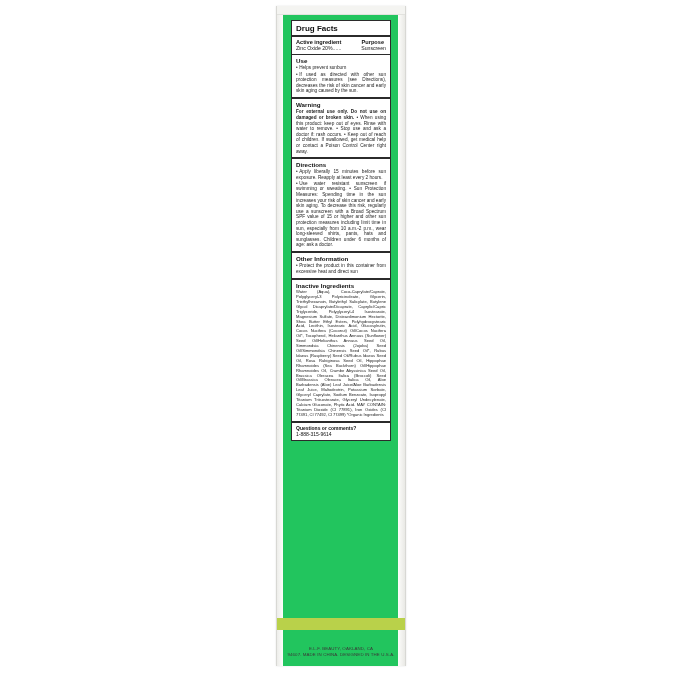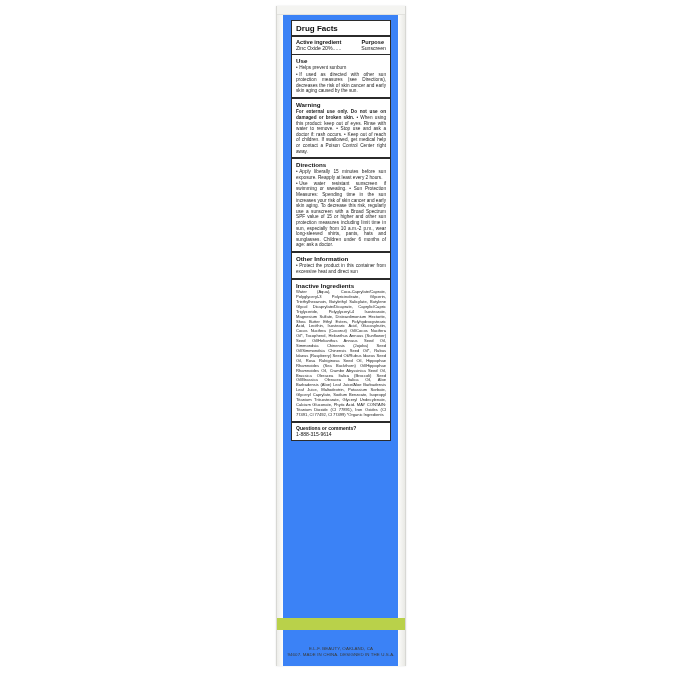--- a/index.html
+++ b/index.html
@@ -19,21 +19,21 @@
     height: 679px;
     background: #ffffff;
   }
   
   .package {
     position: absolute;
     left: 276px;
     top: 6px;
     width: 128px;
     height: 660px;
-    background: #3b82f6;
+    background: #22c55e;
     border-left: 1px solid #d8d8d4;
     border-right: 1px solid #d8d8d4;
     box-shadow: 0 0 2px rgba(0,0,0,0.10);
   }
   .pkg-edge-left {
     position: absolute;
     left: 0px;
     top: 0;
     width: 6px;
     height: 100%;

